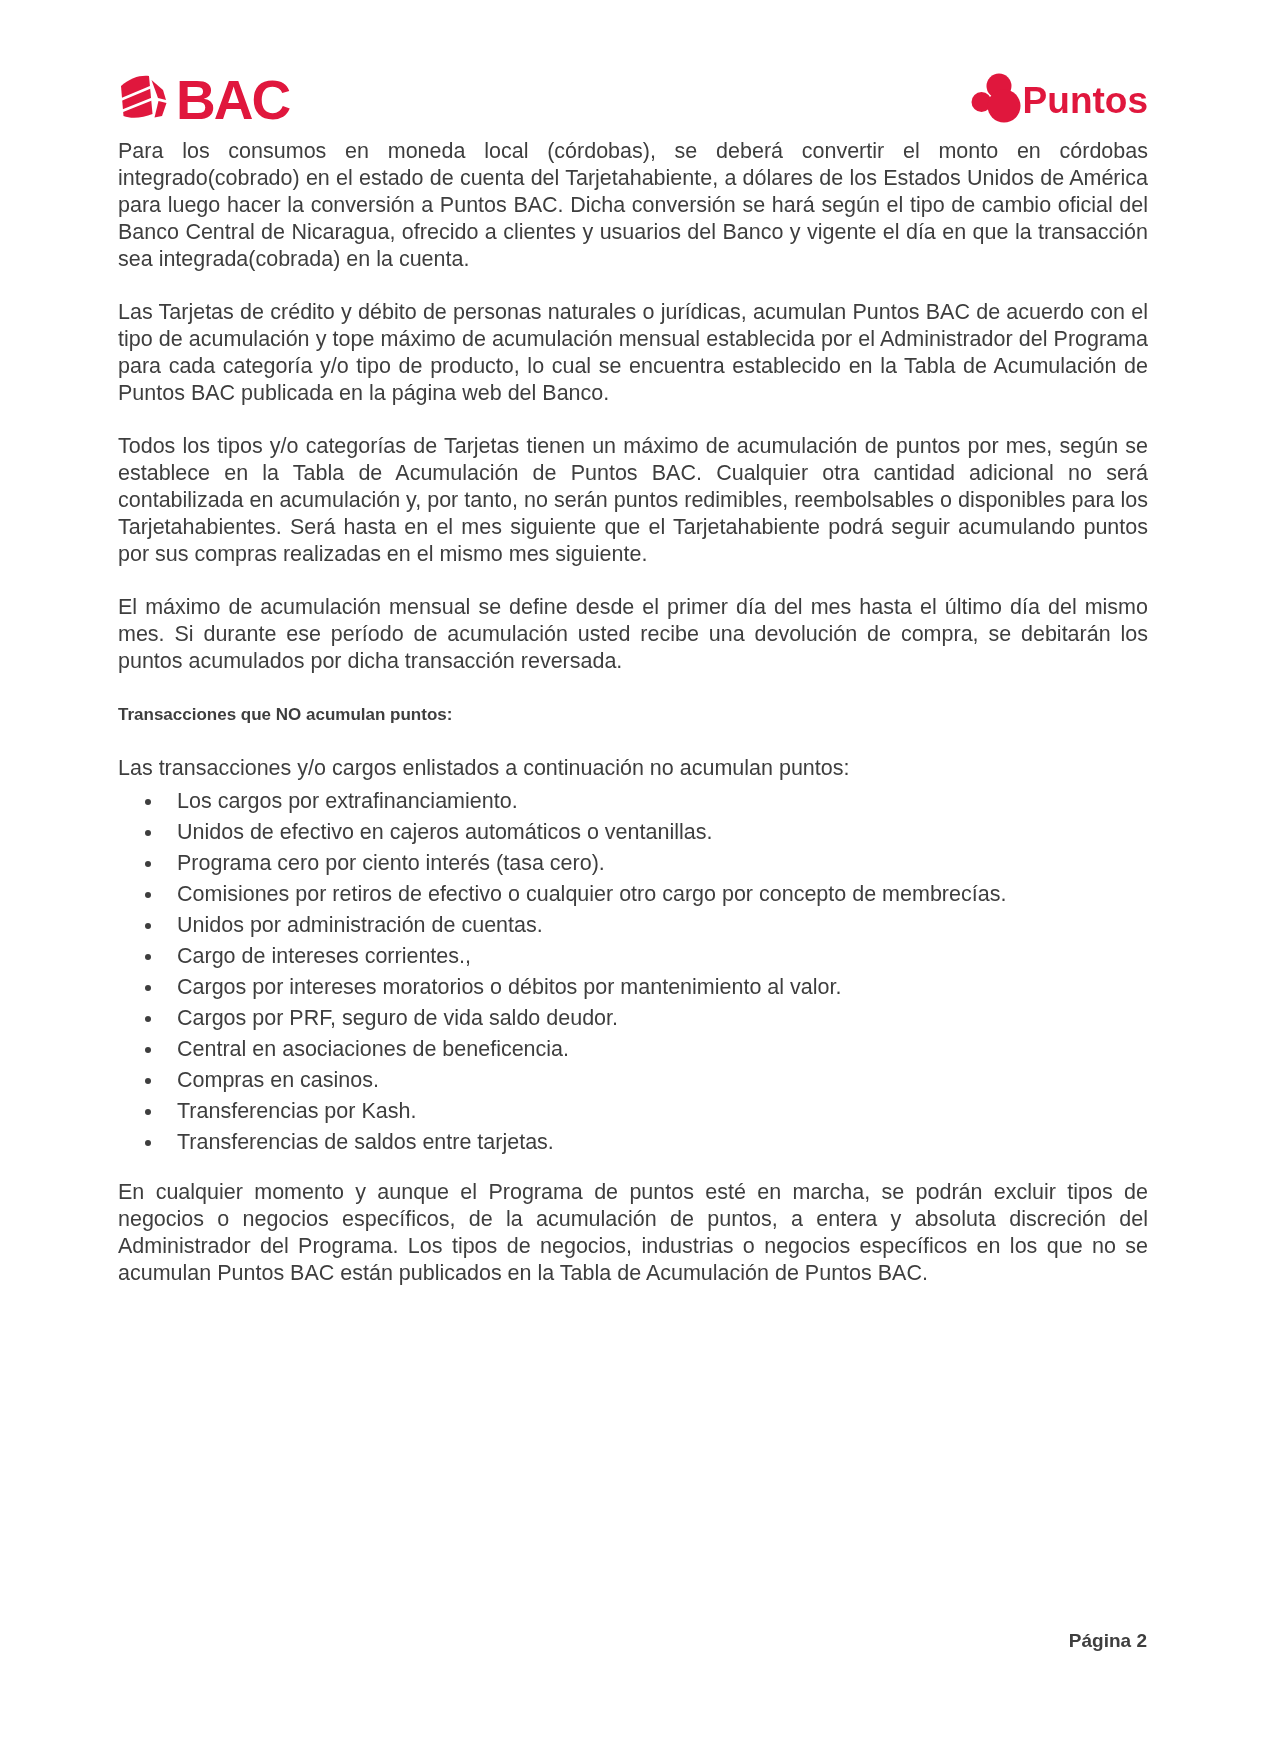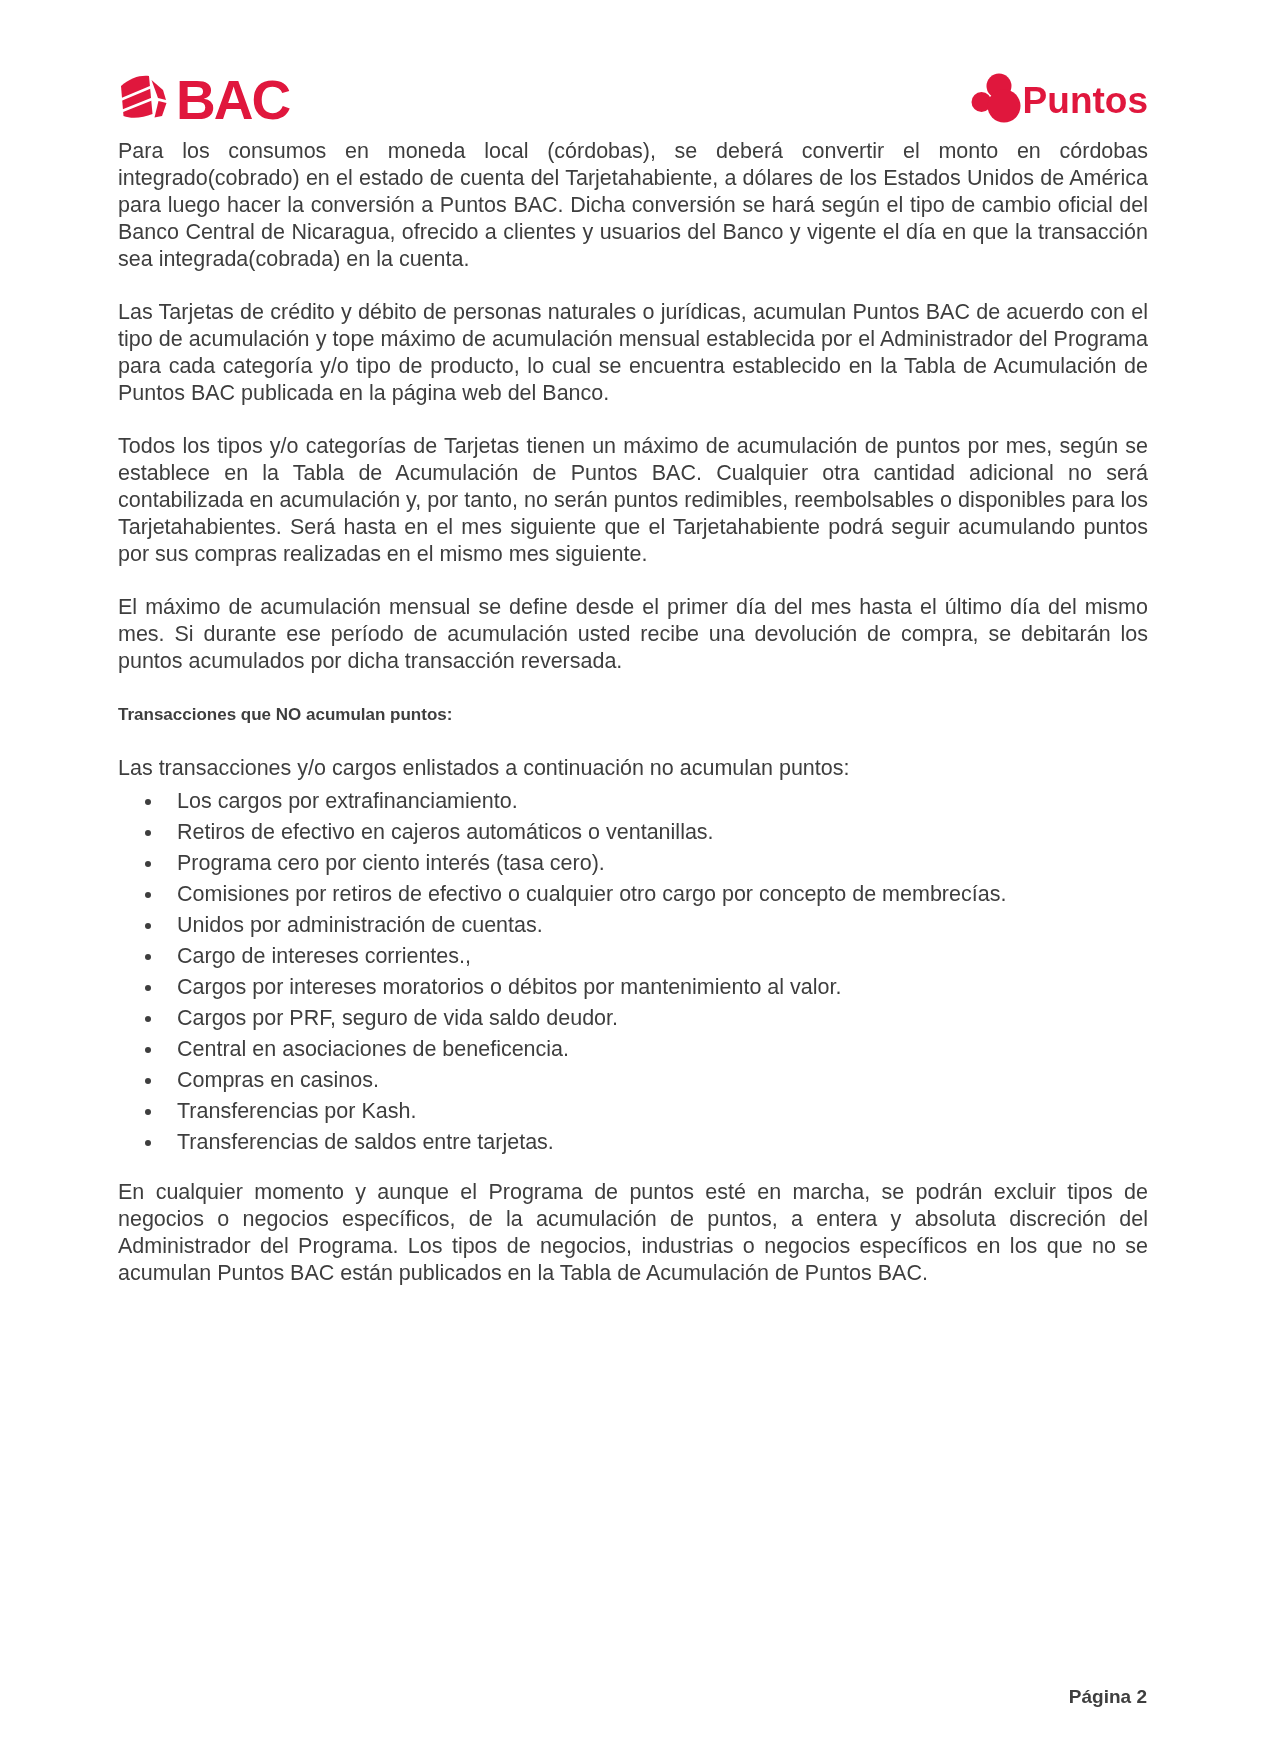--- a/index.html
+++ b/index.html
@@ -63,21 +63,21 @@
   }
   ul.no-points-list li {
     font-size: 21.5px;
     line-height: 27px;
     text-align: justify;
     margin-bottom: 4px;
     padding-left: 13px;
   }
   .page-number {
     position: absolute;
-    top: 1686px;
+    top: 1630px;
     right: 128px;
     font-size: 19px;
     font-weight: 700;
     color: var(--ink);
   }
   .bold { font-weight: 400; }
 </style>
 </head>
 <body>
 
@@ -119,21 +119,21 @@
     <p class="body-par">Las Tarjetas de crédito y débito de personas naturales o jurídicas, acumulan Puntos BAC de acuerdo con el tipo de acumulación y tope máximo de acumulación mensual establecida por el Administrador del Programa para cada categoría y/o tipo de producto, lo cual se encuentra establecido en la Tabla de Acumulación de Puntos BAC publicada en la página web del Banco.</p>
     <p class="body-par">Todos los tipos y/o categorías de Tarjetas tienen un máximo de acumulación de puntos por mes, según se establece en la Tabla de Acumulación de Puntos BAC. Cualquier otra cantidad adicional no será contabilizada en acumulación y, por tanto, no serán puntos redimibles, reembolsables o disponibles para los Tarjetahabientes. Será hasta en el mes siguiente que el Tarjetahabiente podrá seguir acumulando puntos por sus compras realizadas en el mismo mes siguiente.</p>
     <p class="body-par">El máximo de acumulación mensual se define desde el primer día del mes hasta el último día del mismo mes. Si durante ese período de acumulación usted recibe una devolución de compra, se debitarán los puntos acumulados por dicha transacción reversada.</p>
 
     <h2 class="section-heading">Transacciones que NO acumulan puntos:</h2>
 
     <p class="body-par list-intro"><span>Las transacciones y/o cargos enlistados a continuación </span><span class="bold">no acumulan puntos</span><span>:</span></p>
 
     <ul class="no-points-list">
       <li>Los cargos por extrafinanciamiento.</li>
-      <li>Retiros de efectivo en cajeros automáticos o ventanillas.</li>
+      <li>Unidos de efectivo en cajeros automáticos o ventanillas.</li>
       <li>Programa cero por ciento interés (tasa cero).</li>
       <li>Comisiones por retiros de efectivo o cualquier otro cargo por concepto de membrecías.</li>
       <li>Unidos por administración de cuentas.</li>
       <li>Cargo de intereses corrientes.,</li>
       <li>Cargos por intereses moratorios o débitos por mantenimiento al valor.</li>
       <li>Cargos por PRF, seguro de vida saldo deudor.</li>
       <li>Central en asociaciones de beneficencia.</li>
       <li>Compras en casinos.</li>
       <li>Transferencias por Kash.</li>
       <li>Transferencias de saldos entre tarjetas.</li>

